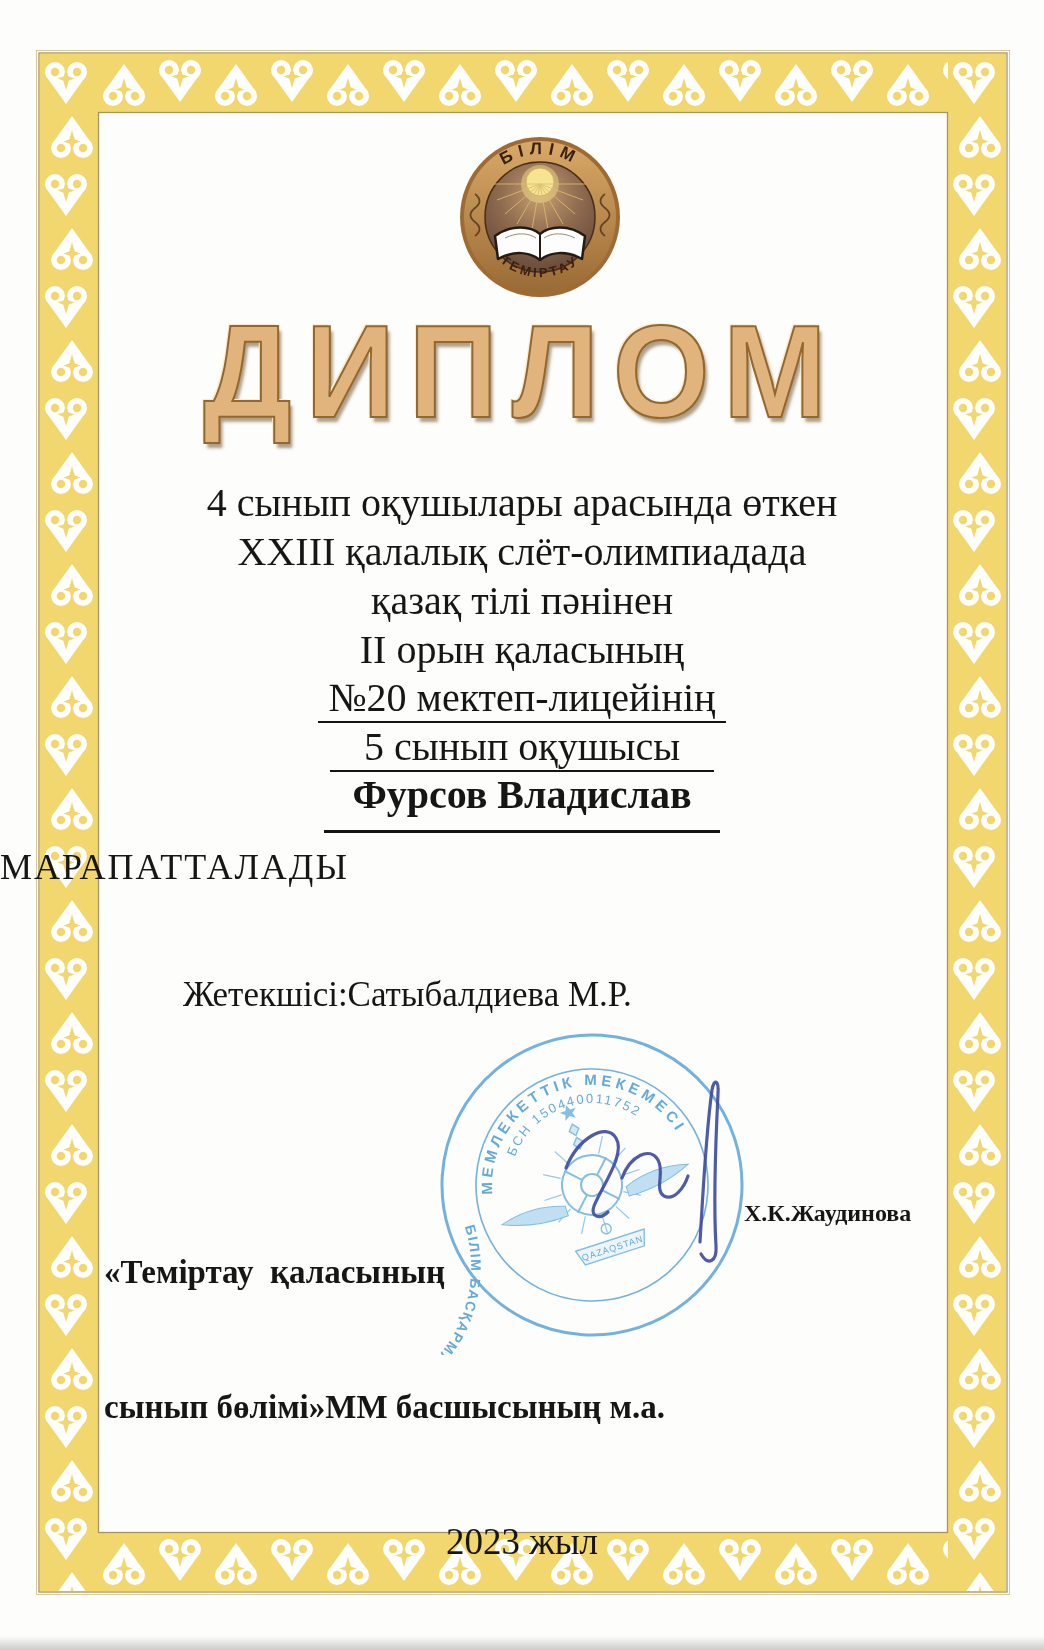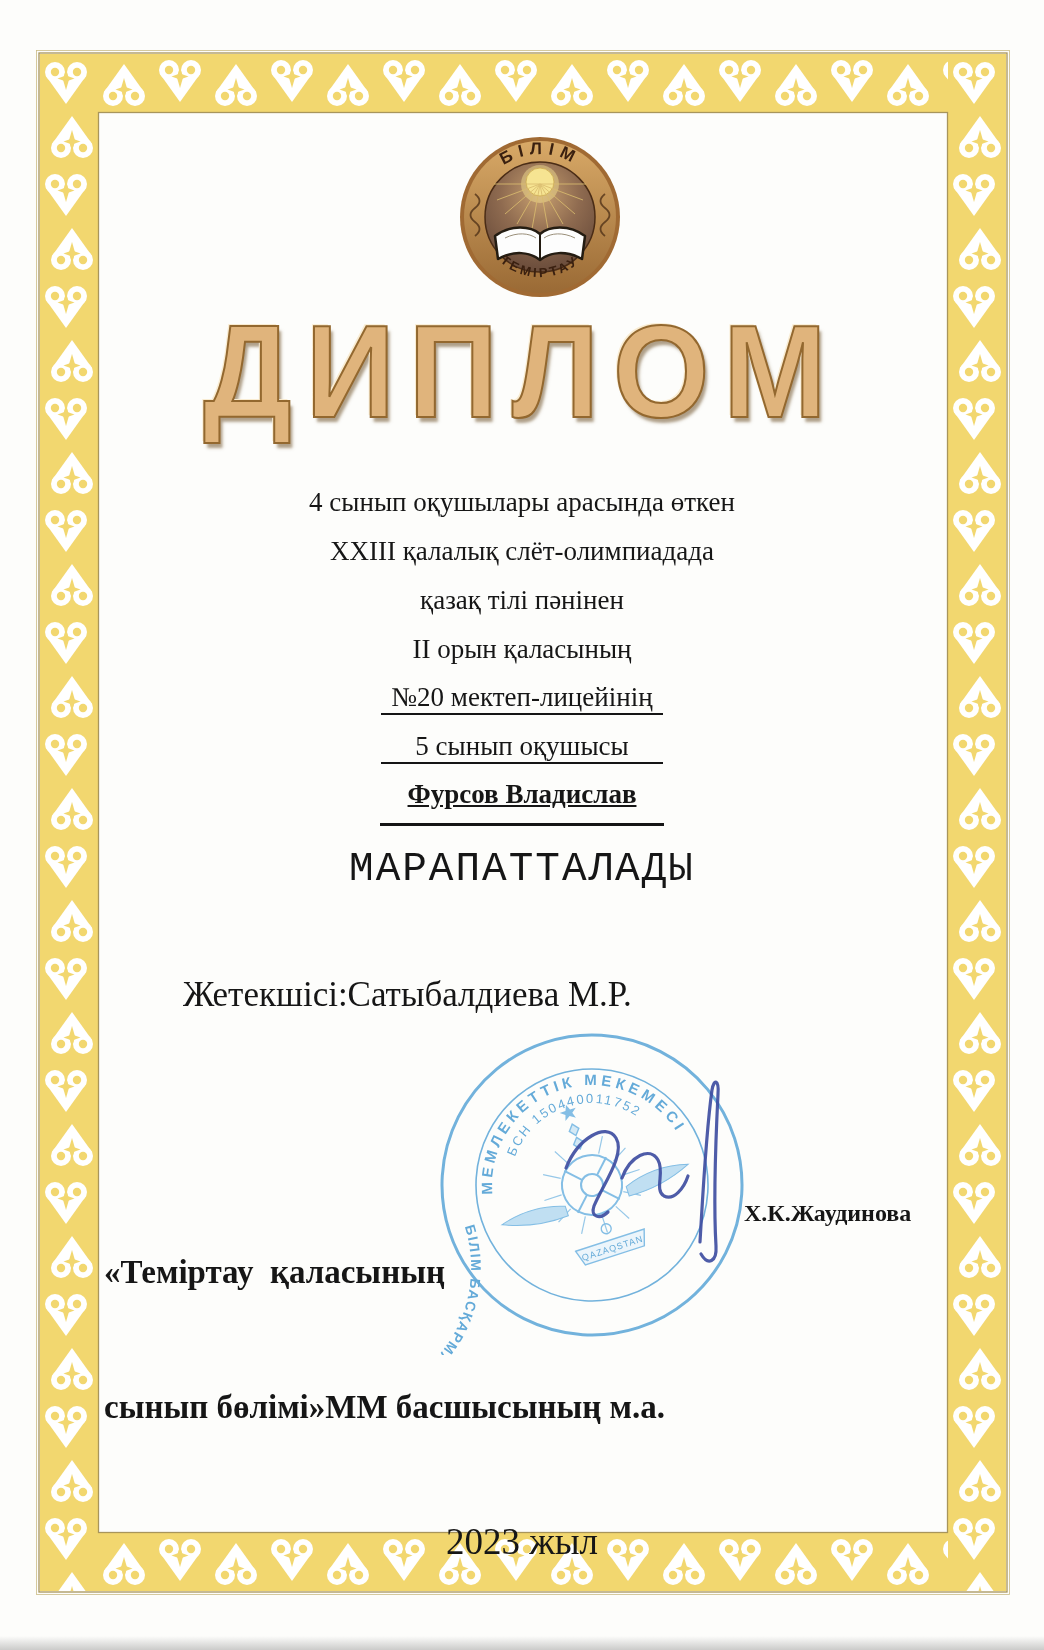--- a/index.html
+++ b/index.html
@@ -13,27 +13,27 @@
   .border-svg{left:0;top:0;z-index:0;}
   .emblem-svg{left:455px;top:132px;z-index:1;}
   .title{
     left:0;top:306px;width:100%;text-align:center;z-index:1;
     font-family:"Liberation Sans","DejaVu Sans",sans-serif;font-weight:700;
     font-size:124px;line-height:1;letter-spacing:14px;
     color:#e0b47c;-webkit-text-stroke:2px #93682f;
     text-shadow:-2px -2px 0 #f9ecd2, 3px 4px 3px rgba(96,64,20,0.5);
     transform:scaleY(1.06);transform-origin:top center;
   }
-  .body-lines{left:0;top:478px;width:100%;font-size:27px;z-index:2;}
+  .body-lines{left:0;top:478px;width:100%;font-size:40px;z-index:2;}
   .bline{height:49px;display:flex;align-items:center;justify-content:center;}
   .bline span{display:inline-block;line-height:1.15;}
   .u2{border-bottom:2.5px solid #151515;padding:0 10px;}
   .uwide{border-bottom:2.5px solid #151515;padding:0 34px;}
-  .name{font-weight:700;border-bottom:3px solid #151515;padding:12px 28px;text-decoration:underline;}
-  .award{left:0;top:846px;width:100%;text-align:center;font-size:41px;letter-spacing:2px;z-index:2;font-family:Liberation Mono, monospace;}
+  .name{font-weight:700;border-bottom:3px solid #151515;padding:12px 28px;}
+  .award{left:0;top:846px;width:100%;text-align:left;font-size:36px;letter-spacing:2px;z-index:2;}
   .supervisor{left:183px;top:975px;font-size:35px;z-index:2;}
   .org{left:104px;top:1160px;font-weight:700;font-size:33px;line-height:45px;white-space:pre;z-index:3;}
   .signatory{left:744px;top:1200px;font-weight:700;font-size:24px;z-index:3;}
   .year{left:0;top:1480px;width:100%;text-align:center;font-size:37px;z-index:2;margin-top:40px;}
   .stamp-svg{left:422px;top:1015px;z-index:2;opacity:0.88;}
   .sig-svg{left:0;top:0;z-index:4;pointer-events:none;}
   .scan-edge{left:0;bottom:0;width:100%;height:14px;z-index:5;
     background:linear-gradient(to bottom, rgba(0,0,0,0), rgba(110,110,110,0.35));}
 </style>
 </head>

